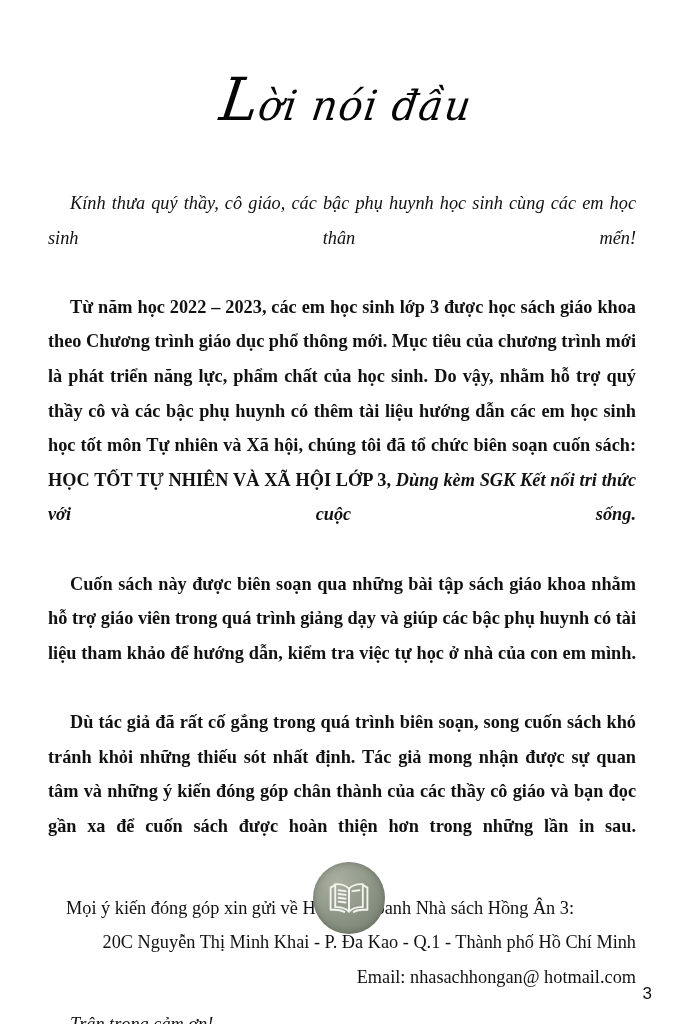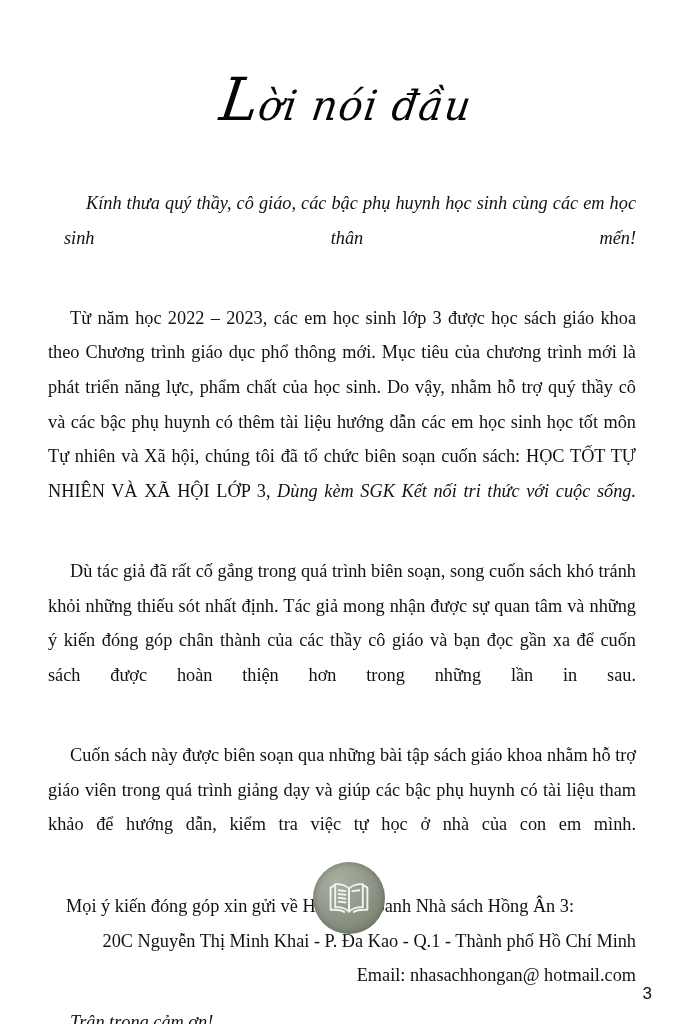--- a/index.html
+++ b/index.html
@@ -65,25 +65,25 @@
   p.para {
     margin: 0 0 0 0;
     font-size: 18.3px;
     line-height: 34.6px;
     text-align: justify;
     text-justify: inter-word;
     text-indent: 22px;
     hyphens: none;
   }
   p.para + p.para {
-    margin-top: 11px;
+    margin-top: 0;
+    font-weight: bold;
   }
   p.italic-para {
     font-style: italic;
-    margin-left: 16px;
   }
   .upcase {
     font-style: normal;
   }
   .ital {
     font-style: italic;
   }
 
   
   p.para::after {
@@ -156,23 +156,23 @@
   <div class="title-wrap">
     <span class="title-script"><span class="cap">L</span><span>ời nói đầu</span></span>
   </div>
 
   <div class="content">
 
     <p class="para italic-para">Kính thưa quý thầy, cô giáo, các bậc phụ huynh học sinh cùng các em học sinh thân mến!</p>
 
     <p class="para"><span>Từ năm học 2022 – 2023, các em học sinh lớp 3 được học sách giáo khoa theo Chương trình giáo dục phổ thông mới. Mục tiêu của chương trình mới là phát triển năng lực, phẩm chất của học sinh. Do vậy, nhằm hỗ trợ quý thầy cô và các bậc phụ huynh có thêm tài liệu hướng dẫn các em học sinh học tốt môn Tự nhiên và Xã hội, chúng tôi đã tổ chức biên soạn cuốn sách: </span><span class="upcase">HỌC TỐT TỰ NHIÊN VÀ XÃ HỘI LỚP 3</span><span>, </span><span class="ital">Dùng kèm SGK Kết nối tri thức với cuộc sống.</span></p>
 
+    <p class="para">Cuốn sách này được biên soạn qua những bài tập sách giáo khoa nhằm hỗ trợ giáo viên trong quá trình giảng dạy và giúp các bậc phụ huynh có tài liệu tham khảo để hướng dẫn, kiểm tra việc tự học ở nhà của con em mình.</p>
+
     <p class="para">Dù tác giả đã rất cố gắng trong quá trình biên soạn, song cuốn sách khó tránh khỏi những thiếu sót nhất định. Tác giả mong nhận được sự quan tâm và những ý kiến đóng góp chân thành của các thầy cô giáo và bạn đọc gần xa để cuốn sách được hoàn thiện hơn trong những lần in sau.</p>
-
-    <p class="para">Cuốn sách này được biên soạn qua những bài tập sách giáo khoa nhằm hỗ trợ giáo viên trong quá trình giảng dạy và giúp các bậc phụ huynh có tài liệu tham khảo để hướng dẫn, kiểm tra việc tự học ở nhà của con em mình.</p>
 
     <div class="contact">
       <div class="contact-line lead"><span>Mọi ý kiến đóng góp xin gửi về Hộ kinh doanh </span><span class="shop">Nhà sách Hồng Ân 3</span><span>:</span></div>
       <div class="contact-line">20C Nguyễn Thị Minh Khai - P. Đa Kao - Q.1 - Thành phố Hồ Chí Minh</div>
       <div class="contact-line">Email: nhasachhongan@ hotmail.com</div>
     </div>
 
     <div class="thanks">Trân trọng cảm ơn!</div>
 
   </div>

